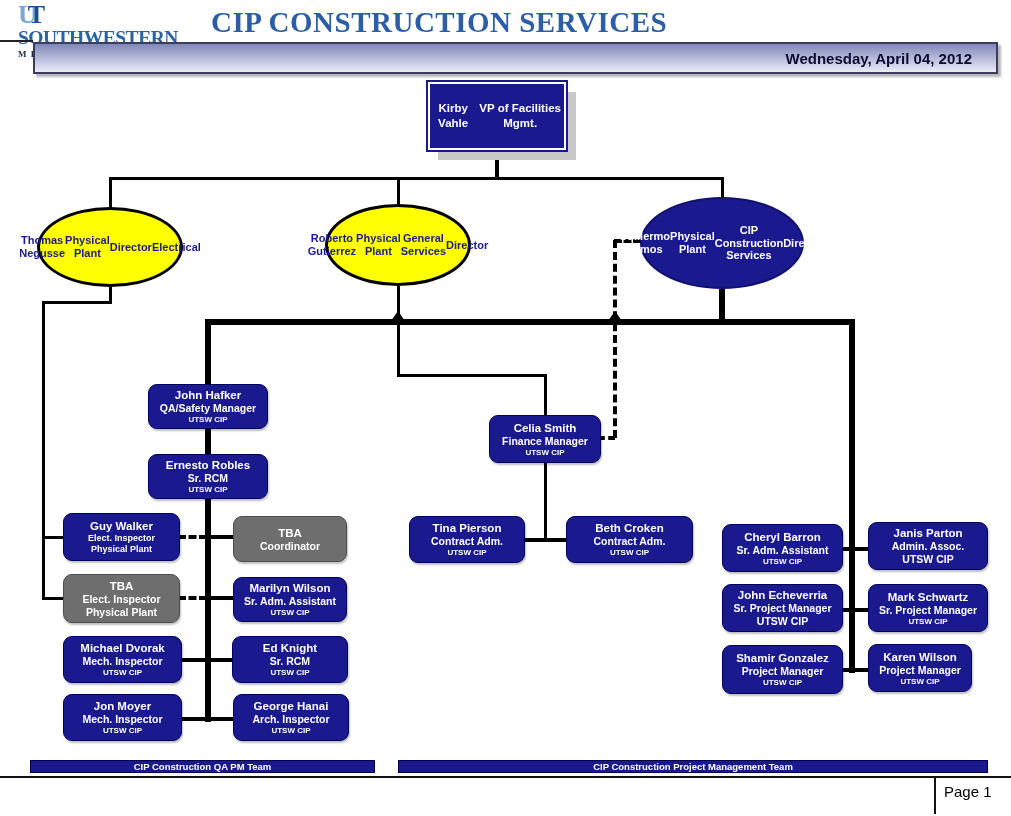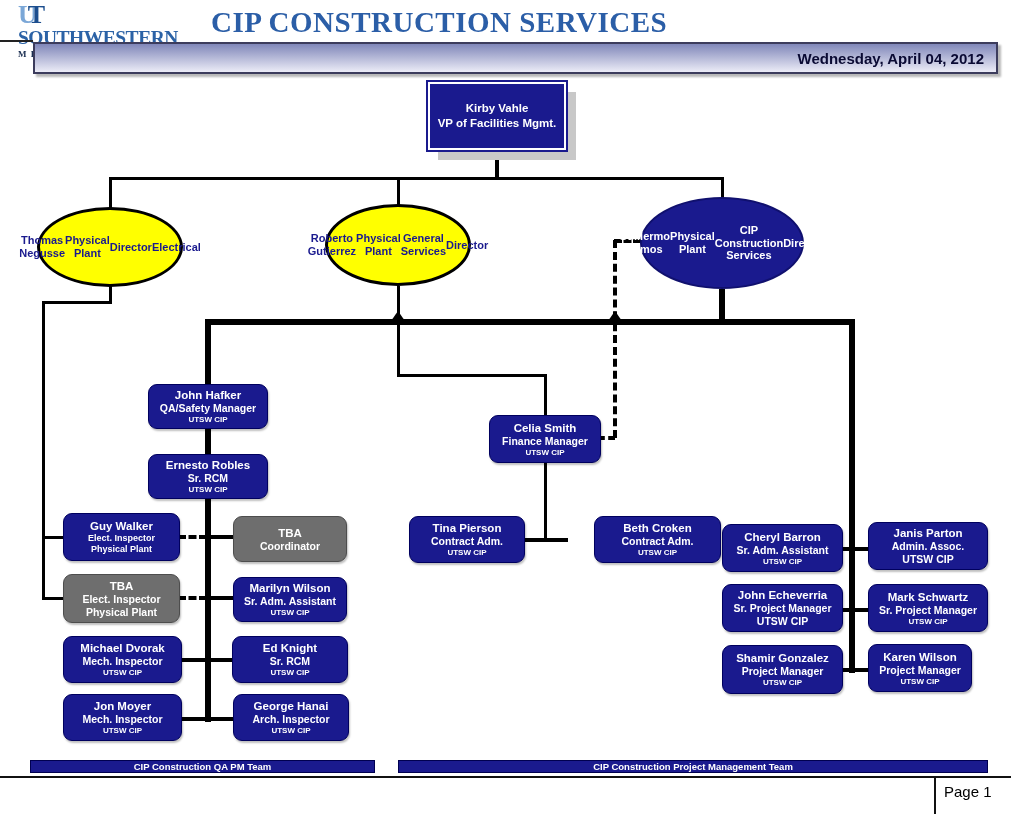--- a/index.html
+++ b/index.html
@@ -15,21 +15,21 @@
   .logo .sw{font-family:"Liberation Serif","DejaVu Serif",serif;font-weight:bold;
             font-size:19.5px;color:#2B62A6;letter-spacing:-0.5px;}
   .logo .mc{font-family:"Liberation Serif","DejaVu Serif",serif;font-weight:bold;
             font-size:9px;color:#1B2F52;letter-spacing:4.2px;margin-top:0px;}
   .page-title{position:absolute;left:211px;top:6px;font-family:"Liberation Serif","DejaVu Serif",serif;
               font-weight:bold;font-size:29px;color:#2B5EA7;letter-spacing:0.5px;}
   .hdr-line{position:absolute;left:0;top:40px;width:33px;height:2px;background:#222;}
   .date-banner{position:absolute;left:33px;top:42px;width:965px;height:32px;
                background:linear-gradient(#8087B9,#ECECF7);border:2px solid #3C3C5C;
                box-sizing:border-box;box-shadow:3px 3px 2px #B8B8B8;
-               display:flex;align-items:center;justify-content:flex-end;padding-right:12px;}
+               display:flex;align-items:center;justify-content:flex-end;padding-right:24px;}
   .date-banner span{font-weight:bold;font-size:15px;color:#0A0A33;}
 
   
   .ln{position:absolute;background:#000;}
   .dash-v{position:absolute;border-left:4px dashed #000;}
   .dash-h{position:absolute;border-top:4px dashed #000;}
   .arrow-up{position:absolute;width:0;height:0;border-left:7px solid transparent;
             border-right:7px solid transparent;border-bottom:10px solid #000;}
 
   
@@ -39,21 +39,21 @@
         box-shadow:1px 2px 2px rgba(0,0,0,0.25);}
   .obox.gray{background:#6E6E6E;border-color:#4d4d4d;}
   .l1{font-weight:bold;font-size:11.5px;}
   .l2{font-weight:bold;font-size:10.5px;}
   .xs{font-weight:bold;font-size:8px;}
   .md{font-weight:bold;font-size:10.5px;}
   .s{font-weight:bold;font-size:9px;}
 
   .root-box{position:absolute;left:428px;top:82px;width:138px;height:68px;background:#1A1A8E;
             border:2px solid #fff;box-shadow:0 0 0 2px #1A1A8E,10px 10px 0 #C8C8C8;
-            box-sizing:border-box;display:flex;flex-direction:column;align-items:center;
+            box-sizing:border-box;display:flex;align-items:center;
             justify-content:center;text-align:center;color:#fff;line-height:1.3;}
 
   .oellipse{position:absolute;border-radius:50%;box-sizing:border-box;display:flex;
             flex-direction:row;align-items:center;justify-content:center;
             text-align:center;line-height:1.18;font-weight:bold;font-size:11px;}
   .oellipse.yellow{background:#FFFF00;border:3px solid #000;color:#1A1A8E;}
   .oellipse.navy{background:#1A1A8E;border:2px solid #10106E;color:#fff;}
 
   
   .team-bar{position:absolute;height:13px;background:#1A1A8E;border:1px solid #000050;
@@ -212,21 +212,21 @@
     <span class="l2">Arch. Inspector</span>
     <span class="xs">UTSW CIP</span>
   </div>
 
   <div class="obox" style="left:409px;top:516px;width:116px;height:47px">
     <span class="l1">Tina Pierson</span>
     <span class="l2">Contract Adm.</span>
     <span class="xs">UTSW CIP</span>
   </div>
 
-  <div class="obox" style="left:594px;top:516px;width:127px;height:47px">
+  <div class="obox" style="left:566px;top:516px;width:127px;height:47px">
     <span class="l1">Beth Croken</span>
     <span class="l2">Contract Adm.</span>
     <span class="xs">UTSW CIP</span>
   </div>
 
   <div class="obox" style="left:722px;top:524px;width:121px;height:48px">
     <span class="l1">Cheryl Barron</span>
     <span class="l2">Sr. Adm. Assistant</span>
     <span class="xs">UTSW CIP</span>
   </div>

